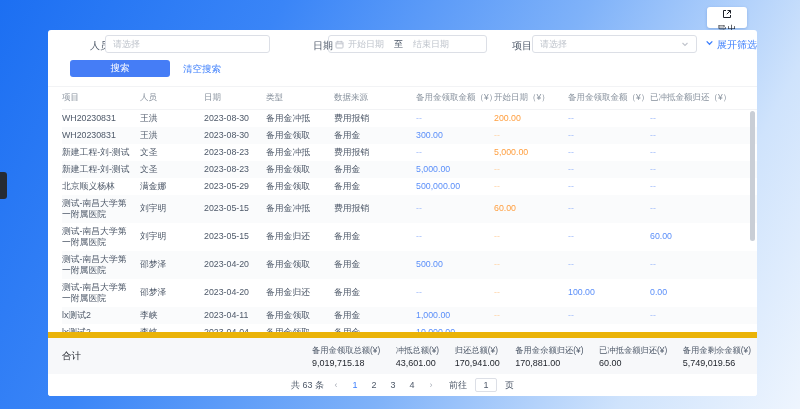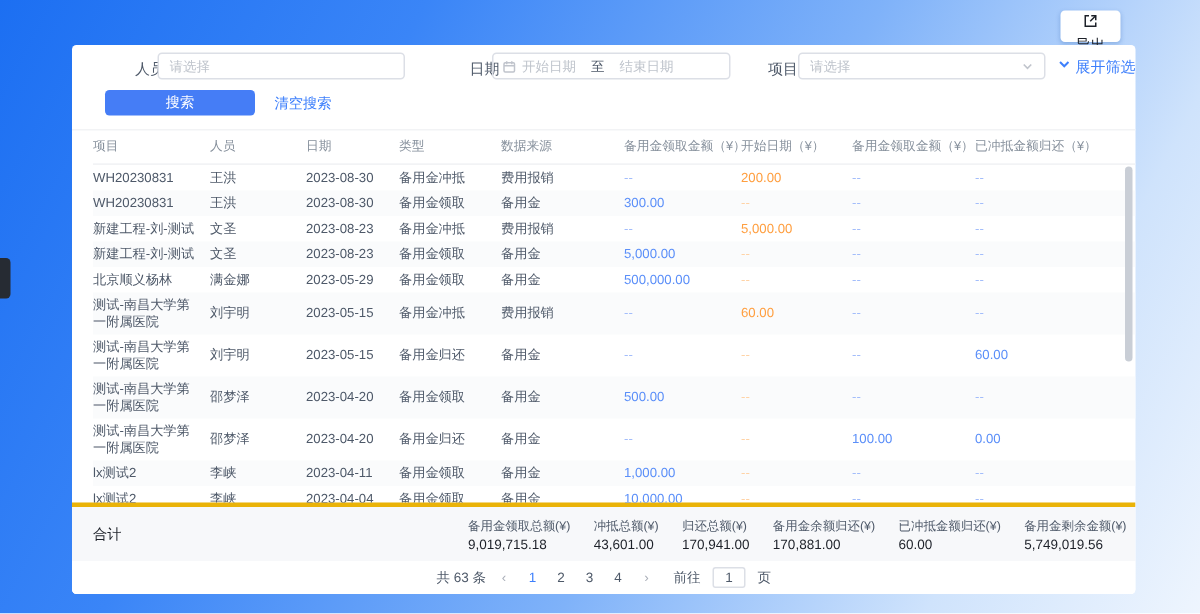--- a/index.html
+++ b/index.html
@@ -42,21 +42,21 @@
   th{font-size:8.5px;font-weight:normal;color:#86909c;text-align:left;padding:5px 2px 5px 0;white-space:nowrap;
     border-bottom:1px solid #f2f3f5;}
   td{font-size:8.8px;color:#4e5969;padding:3px 6px 3px 0;line-height:1.25;vertical-align:middle;}
   tbody tr:nth-child(even){background:#fafbfc;}
   td.amt.blue{color:#5b8ff9;}
   td.amt.orange{color:#ff9f40;}
   td.amt.blue.dash{color:#a3bdfb;}
   td.amt.orange.dash{color:#ffd3a6;}
   .scroll-thumb{position:absolute;right:2px;top:24px;width:5px;height:130px;background:#c9ced6;border-radius:3px;}
   
-  .summary{flex:none;height:36px;background:#f7f8fa;border-top:3px solid #eab308;display:flex;align-items:center;}
+  .summary{flex:none;height:36px;background:#f7f8fa;border-top:6px solid #eab308;display:flex;align-items:center;}
   .sum-label{font-size:9.5px;color:#1d2129;margin-left:14px;width:250px;}
   .sum-items{flex:1;display:flex;justify-content:space-between;padding-right:6px;}
   .sum-item{display:flex;flex-direction:column;}
   .sum-item .sl{font-size:8.3px;color:#4e5969;}
   .sum-item .sv{font-size:9px;color:#1d2129;margin-top:2px;}
   
   .pagination{flex:none;height:22px;display:flex;align-items:center;justify-content:center;gap:5px;
     font-size:9px;color:#4e5969;background:#fff;}
   .pg-btn{width:14px;height:14px;display:flex;align-items:center;justify-content:center;color:#a9aeb8;
     cursor:pointer;font-size:9px;background:none;border:none;font-family:inherit;}

